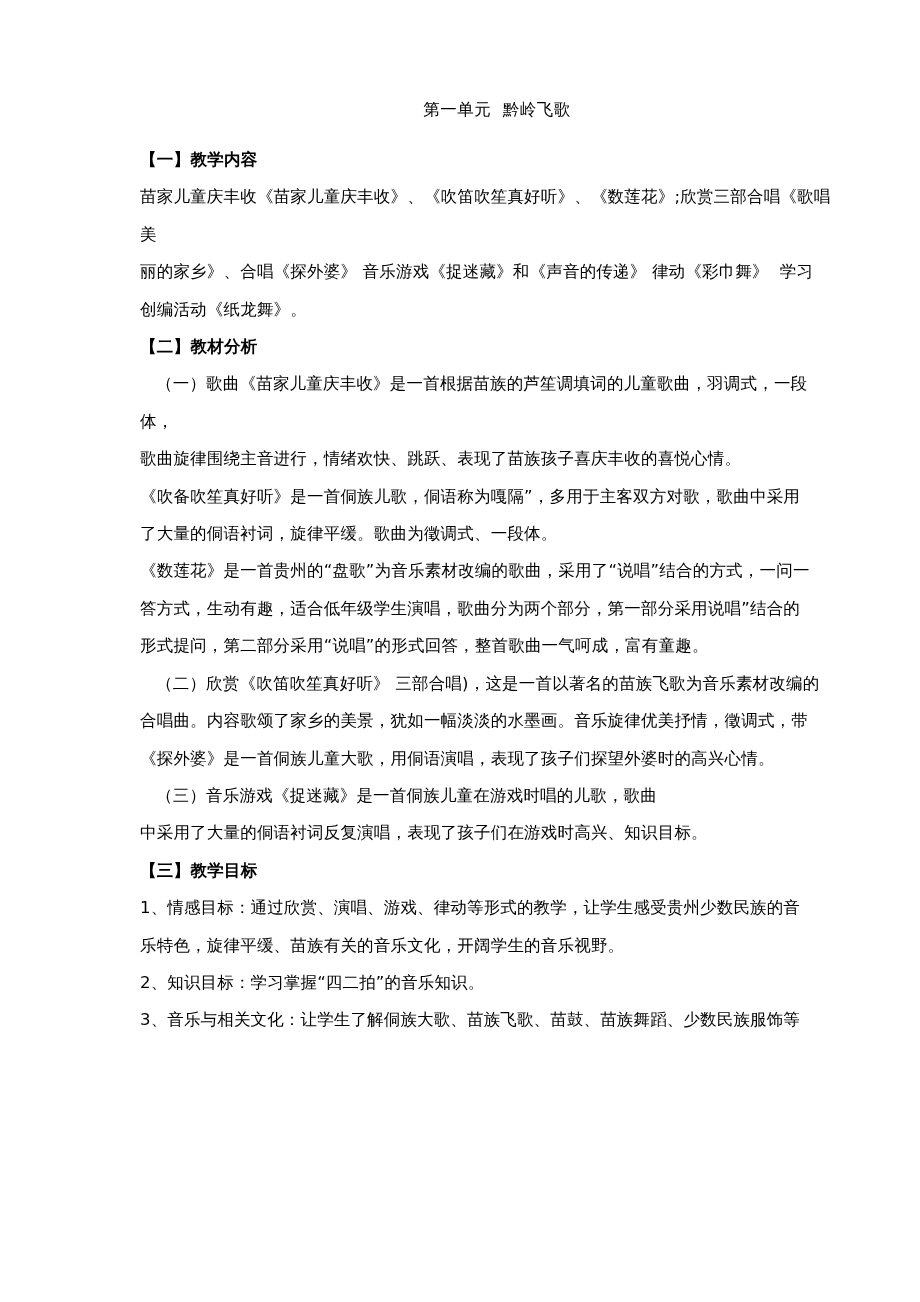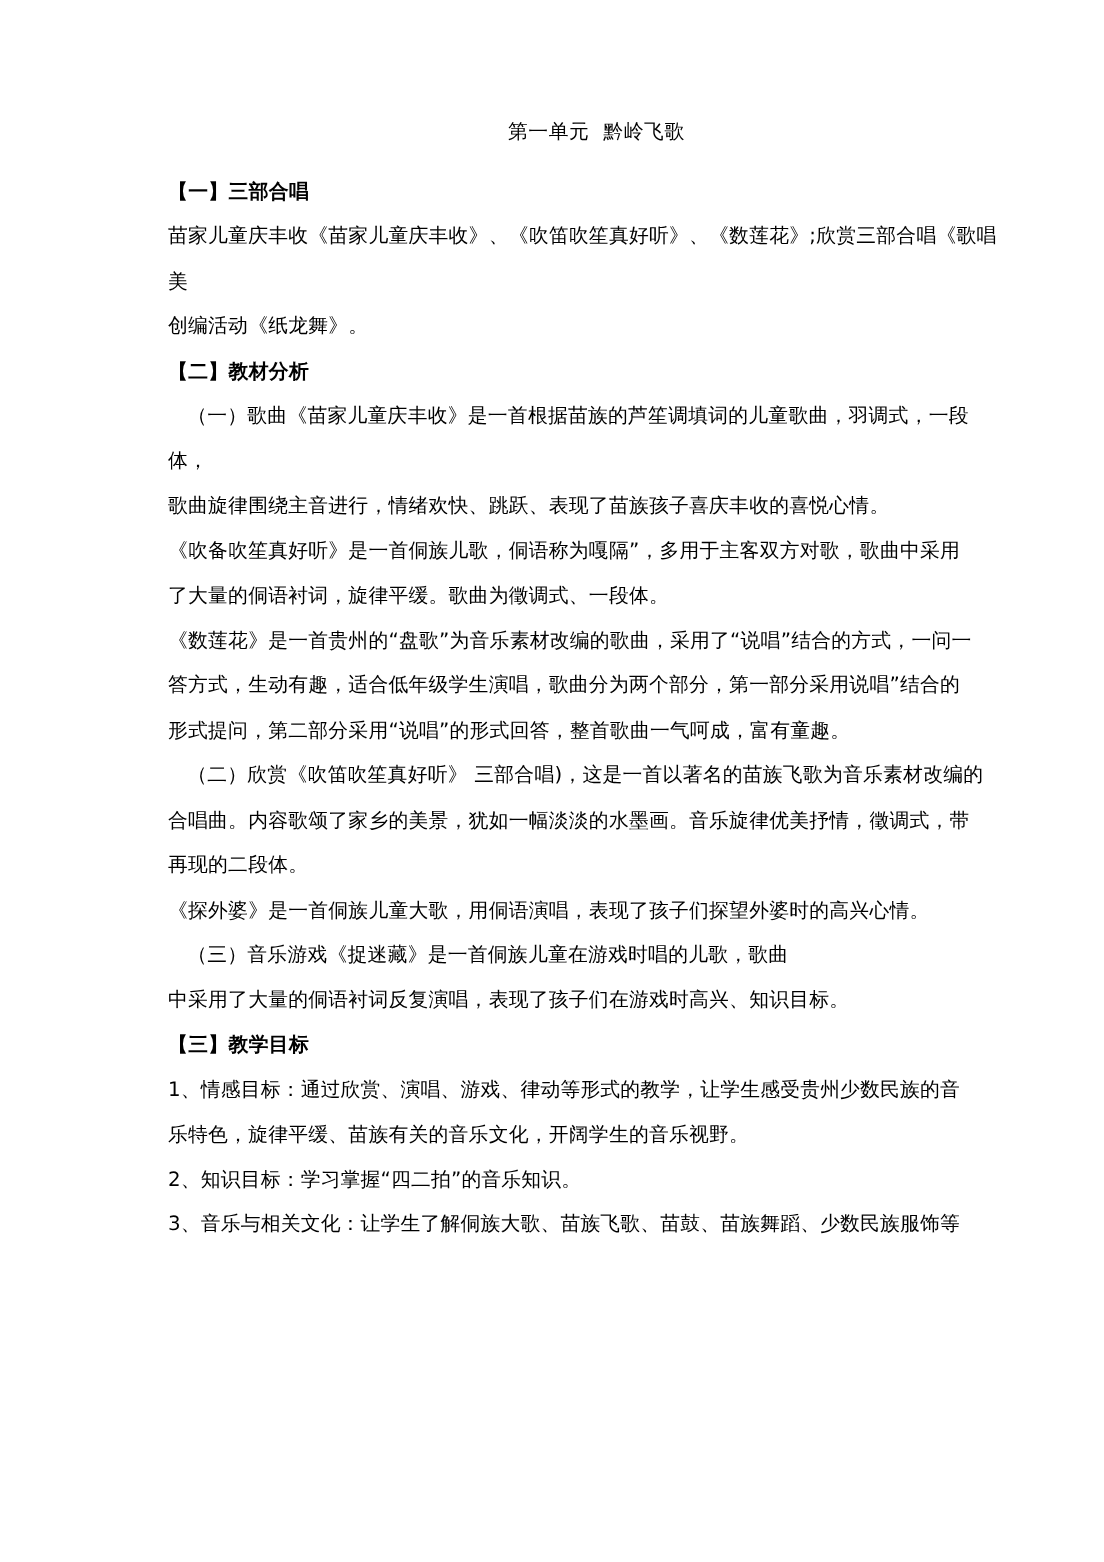--- a/index.html
+++ b/index.html
@@ -55,34 +55,34 @@
   }
 </style>
 </head>
 <body>
 
 <div id="page">
 
   <div class="doc-title">第一单元  黔岭飞歌</div>
 
   <div class="block" id="doc-body">
-      <div class="line heading">【一】三部合唱</div>
+      <div class="line heading">【一】教学内容</div>
       <div class="line">苗家儿童庆丰收《苗家儿童庆丰收》、《吹笛吹笙真好听》、《数莲花》;欣赏三部合唱《歌唱美</div>
+      <div class="line">丽的家乡》、合唱《探外婆》 音乐游戏《捉迷藏》和《声音的传递》 律动《彩巾舞》  学习</div>
       <div class="line">创编活动《纸龙舞》。</div>
       <div class="line heading">【二】教材分析</div>
       <div class="line indent">（一）歌曲《苗家儿童庆丰收》是一首根据苗族的芦笙调填词的儿童歌曲，羽调式，一段体，</div>
       <div class="line">歌曲旋律围绕主音进行，情绪欢快、跳跃、表现了苗族孩子喜庆丰收的喜悦心情。</div>
       <div class="line">《吹备吹笙真好听》是一首侗族儿歌，侗语称为嘎隔”，多用于主客双方对歌，歌曲中采用</div>
       <div class="line">了大量的侗语衬词，旋律平缓。歌曲为徵调式、一段体。</div>
       <div class="line">《数莲花》是一首贵州的“盘歌”为音乐素材改编的歌曲，采用了“说唱”结合的方式，一问一</div>
       <div class="line">答方式，生动有趣，适合低年级学生演唱，歌曲分为两个部分，第一部分采用说唱”结合的</div>
       <div class="line">形式提问，第二部分采用“说唱”的形式回答，整首歌曲一气呵成，富有童趣。</div>
       <div class="line indent">（二）欣赏《吹笛吹笙真好听》 三部合唱)，这是一首以著名的苗族飞歌为音乐素材改编的</div>
       <div class="line">合唱曲。内容歌颂了家乡的美景，犹如一幅淡淡的水墨画。音乐旋律优美抒情，徵调式，带</div>
-      <div class="line">再现的二段体。</div>
       <div class="line">《探外婆》是一首侗族儿童大歌，用侗语演唱，表现了孩子们探望外婆时的高兴心情。</div>
       <div class="line indent">（三）音乐游戏《捉迷藏》是一首侗族儿童在游戏时唱的儿歌，歌曲</div>
       <div class="line">中采用了大量的侗语衬词反复演唱，表现了孩子们在游戏时高兴、知识目标。</div>
       <div class="line heading">【三】教学目标</div>
       <div class="line num">1、情感目标：通过欣赏、演唱、游戏、律动等形式的教学，让学生感受贵州少数民族的音</div>
       <div class="line">乐特色，旋律平缓、苗族有关的音乐文化，开阔学生的音乐视野。</div>
       <div class="line num">2、知识目标：学习掌握“四二拍”的音乐知识。</div>
       <div class="line num">3、音乐与相关文化：让学生了解侗族大歌、苗族飞歌、苗鼓、苗族舞蹈、少数民族服饰等</div>
     </div>
 

